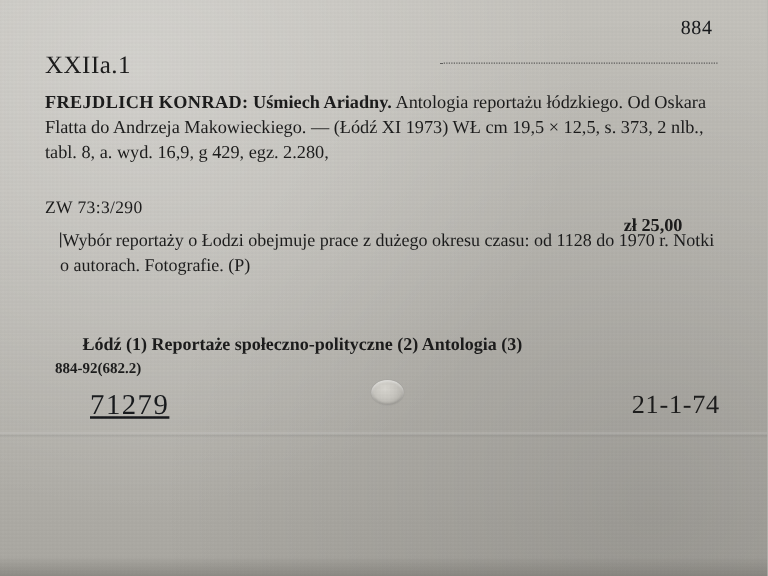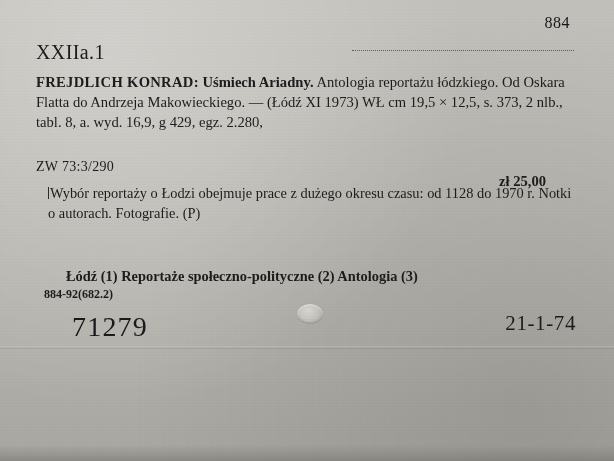--- a/index.html
+++ b/index.html
@@ -151,23 +151,24 @@
     left: 44px;
     top: 287px;
     font-size: 12px;
     font-weight: bold;
   }
 
   .acc-number {
     position: absolute;
     left: 72px;
     top: 311px;
-    font-size: 28px;
+    font-size: 23px;
     letter-spacing: 1.2px;
     color: #17191c;
+    text-decoration: underline;
   }
 
   .date-stamp {
     position: absolute;
     right: 38px;
     top: 311px;
     font-size: 21px;
     letter-spacing: .6px;
   }
 

